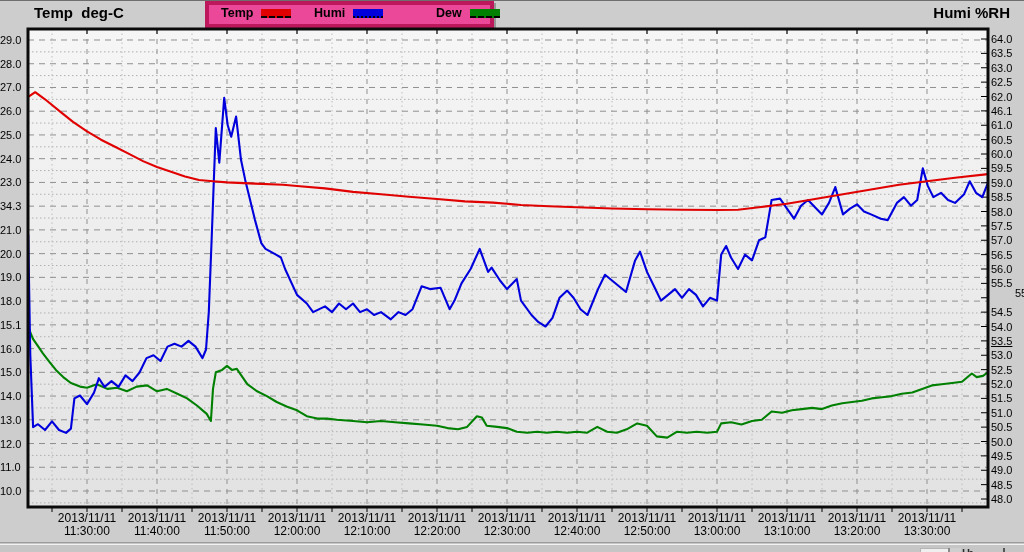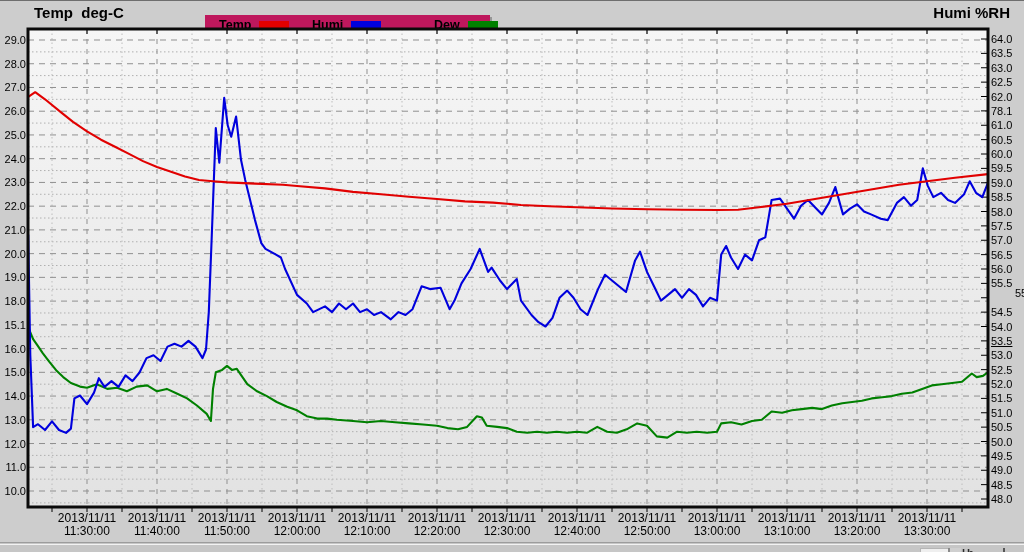--- a/index.html
+++ b/index.html
@@ -1,28 +1,28 @@
 <!DOCTYPE html>
 <html><head>
 <meta charset="utf-8">
 <style>
   html,body{margin:0;padding:0;}
   .app{position:relative;width:1024px;height:552px;background:#cdcdcd;overflow:hidden;
        font-family:"Liberation Sans",sans-serif;border-top:1px solid #6e6e6e;box-sizing:border-box;}
   .axis-title{position:absolute;top:3px;font-size:15px;font-weight:bold;color:#000;white-space:pre;}
   .axis-title.left{left:34px;}
   .axis-title.right{right:14px;}
-  .legend{position:absolute;left:205px;top:14px;width:281px;height:19px;background:#be185d;
-          border:2px solid #be185d;box-shadow:2px 2px 0 rgba(105,105,105,.55);}
+  .legend{position:absolute;left:205px;top:0;width:281px;height:19px;background:#ec4899;
+          border:4px solid #be185d;box-shadow:2px 2px 0 rgba(105,105,105,.55);}
   .legend-item{position:absolute;top:1px;display:flex;align-items:center;gap:8px;
                font-size:12.5px;font-weight:bold;color:#000;}
   .swatch{display:inline-block;width:30px;height:7px;margin-top:1px;border-bottom:2px dashed #000;}
   .swatch.dotted{border-bottom-style:dotted;}
   .ylab{position:absolute;font-size:11px;color:#000;line-height:12px;}
-  .ylab.left{width:26px;text-align:right;left:0;}
+  .ylab.left{width:26px;left:0;}
   .ylab.right{left:991px;width:32px;text-align:left;}
   .xlab{position:absolute;width:80px;font-size:12px;color:#000;text-align:center;line-height:13px;}
   svg{position:absolute;left:0;top:0;}
   .bottom-strip{position:absolute;left:0;top:541px;width:1024px;height:11px;background:#c6c6c6;
                 border-top:1px solid #9c9c9c;overflow:hidden;}
   .strip-line{position:absolute;left:0;top:1px;width:1024px;height:1px;background:#f2f2f2;}
   .frag-box1{position:absolute;left:920px;top:5px;width:27px;height:10px;background:#efefef;border:1px solid #b5b5b5;}
   .frag-box2{position:absolute;left:948px;top:5px;width:11px;height:10px;background:#cfcfcf;border-left:2px solid #8a8a8a;}
   .frag-text{position:absolute;left:962px;top:4px;font-size:11px;font-weight:bold;color:#2a2a2a;letter-spacing:2px;}
   .frag-bar{position:absolute;left:1003px;top:5px;width:2px;height:8px;background:#555;}
@@ -214,41 +214,41 @@
     </svg>
 
   <div id="left-labels">
       <div class="ylab left" style="top: 33px;">29.0</div>
       <div class="ylab left" style="top: 56.737px;">28.0</div>
       <div class="ylab left" style="top: 80.474px;">27.0</div>
       <div class="ylab left" style="top: 104.211px;">26.0</div>
       <div class="ylab left" style="top: 127.948px;">25.0</div>
       <div class="ylab left" style="top: 151.685px;">24.0</div>
       <div class="ylab left" style="top: 175.422px;">23.0</div>
-      <div class="ylab left" style="top: 199.159px;">22.0</div>
+      <div class="ylab left" style="top: 199.159px;">34.3</div>
       <div class="ylab left" style="top: 222.896px;">21.0</div>
       <div class="ylab left" style="top: 246.633px;">20.0</div>
       <div class="ylab left" style="top: 270.37px;">19.0</div>
       <div class="ylab left" style="top: 294.107px;">18.0</div>
       <div class="ylab left" style="top: 317.844px;">15.1</div>
       <div class="ylab left" style="top: 341.581px;">16.0</div>
       <div class="ylab left" style="top: 365.318px;">15.0</div>
       <div class="ylab left" style="top: 389.055px;">14.0</div>
       <div class="ylab left" style="top: 412.792px;">13.0</div>
       <div class="ylab left" style="top: 436.529px;">12.0</div>
       <div class="ylab left" style="top: 460.266px;">11.0</div>
       <div class="ylab left" style="top: 484.003px;">10.0</div>
     </div>
   <div id="right-labels">
       <div class="ylab right" style="top: 32px;">64.0</div>
       <div class="ylab right" style="top: 46.375px;">63.5</div>
       <div class="ylab right" style="top: 60.75px;">63.0</div>
       <div class="ylab right" style="top: 75.125px;">62.5</div>
       <div class="ylab right" style="top: 89.5px;">62.0</div>
-      <div class="ylab right" style="top: 103.875px;">78.1</div>
+      <div class="ylab right" style="top: 103.875px;">46.1</div>
       <div class="ylab right" style="top: 118.25px;">61.0</div>
       <div class="ylab right" style="top: 132.625px;">60.5</div>
       <div class="ylab right" style="top: 147px;">60.0</div>
       <div class="ylab right" style="top: 161.375px;">59.5</div>
       <div class="ylab right" style="top: 175.75px;">59.0</div>
       <div class="ylab right" style="top: 190.125px;">58.5</div>
       <div class="ylab right" style="top: 204.5px;">58.0</div>
       <div class="ylab right" style="top: 218.875px;">57.5</div>
       <div class="ylab right" style="top: 233.25px;">57.0</div>
       <div class="ylab right" style="top: 247.625px;">56.5</div>

